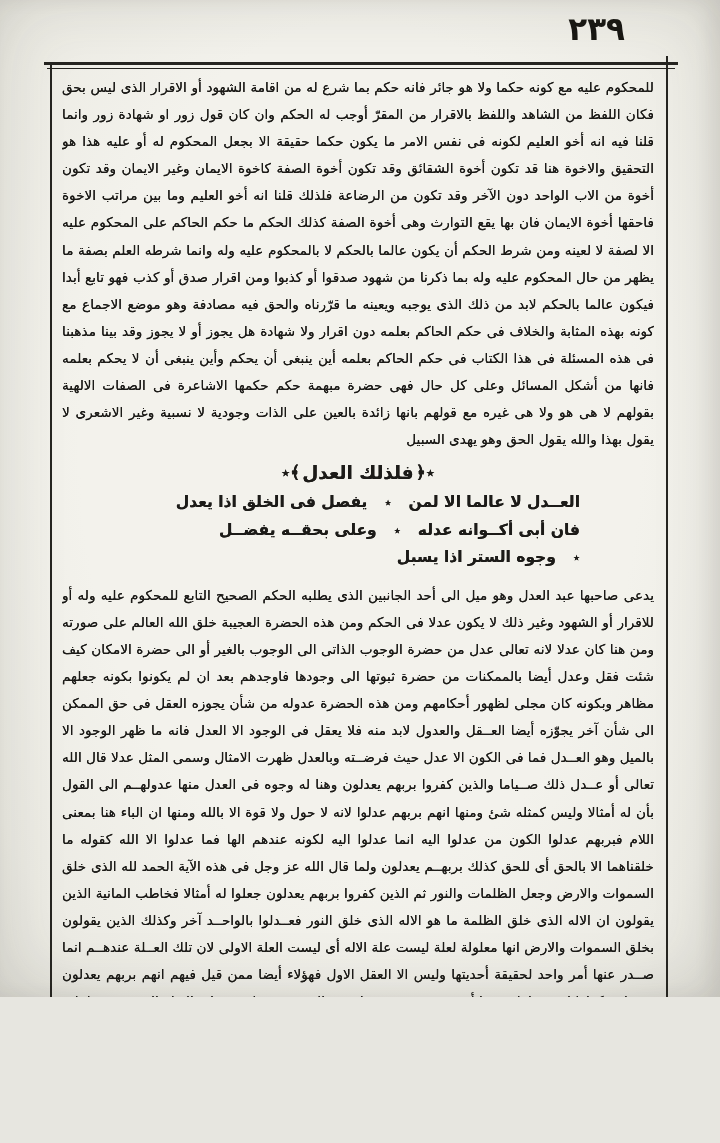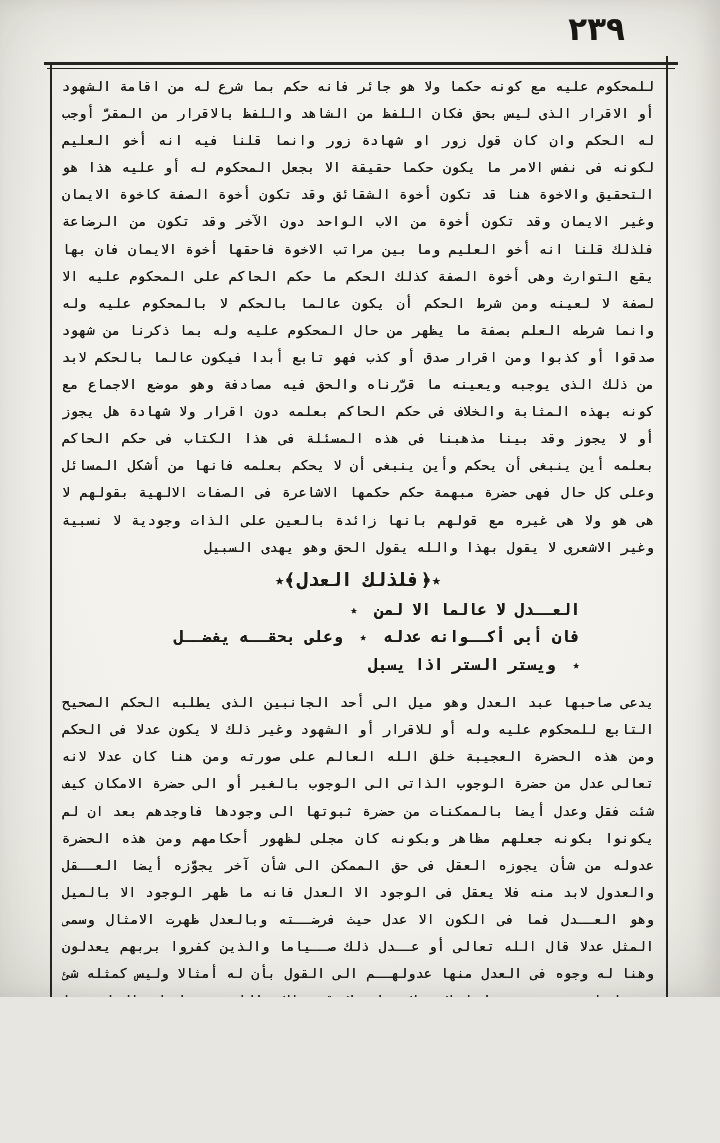--- a/index.html
+++ b/index.html
@@ -25,21 +25,21 @@
   }
   .frame-line{position:absolute;background:#262521;}
   .fl-top-thick{left:44px;top:62px;width:634px;height:3px;}
   .fl-top-thin{left:47px;top:68px;width:628px;height:1px;}
   .fl-bottom-thick{left:44px;top:1072px;width:634px;height:3px;}
   .fl-bottom-thin{left:47px;top:1078px;width:628px;height:1px;}
   .fl-left{left:50px;top:62px;width:2px;height:1013px;}
   .fl-right{left:666px;top:56px;width:2px;height:1019px;}
   .content{
     position:absolute;left:62px;top:74px;width:592px;height:994px;
-    overflow:hidden;direction:rtl;font-family:Liberation Mono, monospace;
+    overflow:hidden;direction:rtl;
   }
   .body-block{
     font-size:13.6px;line-height:27.1px;
     text-align:justify;
     margin:0;
     text-shadow:0 0 .6px currentColor; 
   }
   .block1{margin-bottom:2px;}
   .heading{
     display:flex;align-items:center;justify-content:center;
@@ -84,29 +84,30 @@
     <div class="heading">
       <span class="orn">٭﴿</span>
       <span>فلذلك العدل</span>
       <span class="orn">﴾٭</span>
     </div>
 
     <div class="poem">
       <div class="verse">
         <span>العــدل لا عالما الا لمن</span>
         <span class="sep">٭</span>
+        <span>يفصل فى الخلق اذا يعدل</span>
       </div>
       <div class="verse">
         <span>فان أبى أكــوانه عدله</span>
         <span class="sep">٭</span>
         <span>وعلى بحقــه يفضــل</span>
       </div>
       <div class="verse">
         <span class="sep">٭</span>
-        <span>ويستر الستر اذا يسبل</span>
+        <span>وجوه الستر اذا يسبل</span>
       </div>
     </div>
 
     <p class="body-block block2">يدعى صاحبها عبد العدل وهو ميل الى أحد الجانبين الذى يطلبه الحكم الصحيح التابع للمحكوم عليه وله أو للاقرار أو الشهود وغير ذلك لا يكون عدلا فى الحكم ومن هذه الحضرة العجيبة خلق الله العالم على صورته ومن هنا كان عدلا لانه تعالى عدل من حضرة الوجوب الذاتى الى الوجوب بالغير أو الى حضرة الامكان كيف شئت فقل وعدل أيضا بالممكنات من حضرة ثبوتها الى وجودها فاوجدهم بعد ان لم يكونوا بكونه جعلهم مظاهر وبكونه كان مجلى لظهور أحكامهم ومن هذه الحضرة عدوله من شأن يجوزه العقل فى حق الممكن الى شأن آخر يجوّزه أيضا العــقل والعدول لابد منه فلا يعقل فى الوجود الا العدل فانه ما ظهر الوجود الا بالميل وهو العــدل فما فى الكون الا عدل حيث فرضــته وبالعدل ظهرت الامثال وسمى المثل عدلا قال الله تعالى أو عــدل ذلك صــياما والذين كفروا بربهم يعدلون وهنا له وجوه فى العدل منها عدولهــم الى القول بأن له أمثالا وليس كمثله شئ ومنها انهم بربهم عدلوا لانه لا حول ولا قوة الا بالله ومنها ان الباء هنا بمعنى اللام فبربهم عدلوا الكون من عدلوا اليه انما عدلوا اليه لكونه عندهم الها فما عدلوا الا الله كقوله ما خلقناهما الا بالحق أى للحق كذلك بربهــم يعدلون ولما قال الله عز وجل فى هذه الآية الحمد لله الذى خلق السموات والارض وجعل الظلمات والنور ثم الذين كفروا بربهم يعدلون جعلوا له أمثالا فخاطب المانية الذين يقولون ان الاله الذى خلق الظلمة ما هو الاله الذى خلق النور فعــدلوا بالواحــد آخر وكذلك الذين يقولون بخلق السموات والارض انها معلولة لعلة ليست علة الاله أى ليست العلة الاولى لان تلك العــلة عندهــم انما صــدر عنها أمر واحد لحقيقة أحديتها وليس الا العقل الاول فهؤلاء أيضا ممن قيل فيهم انهم بربهم يعدلون وسماهم كفارا لانهــم اما ستروا أو منهم من ستر عقله عن التصرّف فيما ينبغى له بالنظر الصحيح فى اثبات الحق والامر فى نفســه على ما هو عليه فاقتصر على ما بدا له ولم يوف الامر حقه فى النظر واما ان علم وجحد فستر عن الغير ما هو الامر عليه فى نفســه لمنفعة تحصل له من رياسة أو مال فلهذا قيل فيهم انهم كفروا أى ستروا فان الله حكيم يضع الخطاب موضــعه والعدل هو الرب تعالى والرب على صراط مســتقيم صراط الله الذى له ما فى السموات وما فى الارض والعــدل الميل فالميل عــين الاســتقامة</p>
 
   </div>
 
   <div class="catchword">ينبغى</div>
 
 </div>

